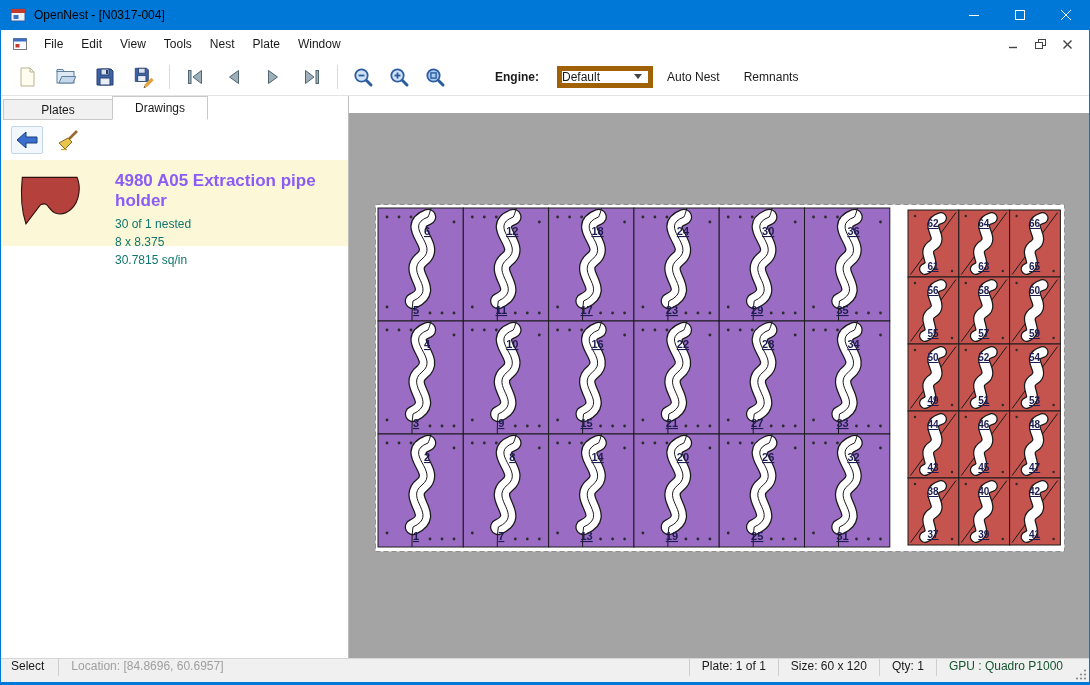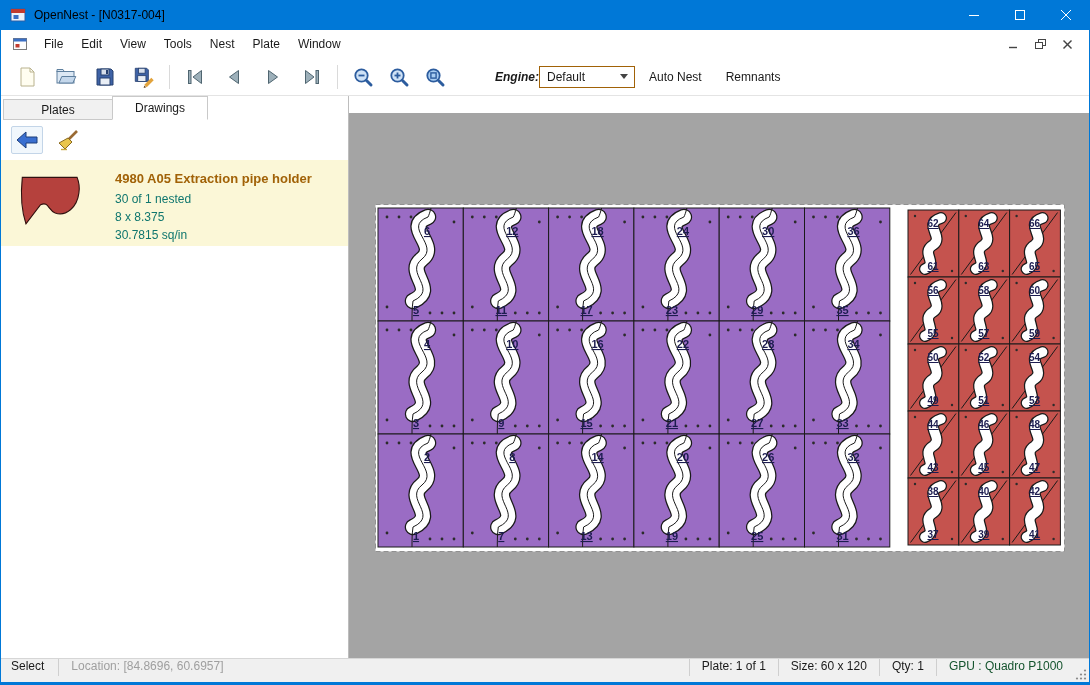--- a/index.html
+++ b/index.html
@@ -24,42 +24,42 @@
   .menu-sysicon { width:16px; height:16px; margin:0 7px 0 5px; display:flex; }
   .menu-item { padding:5px 9px; cursor:default; }
   .mdi-controls { margin-left:auto; display:flex; align-items:center; padding-right:10px; gap:3px; }
   .mdi-btn { width:24px; height:22px; display:flex; align-items:center; justify-content:center; }
 
   
   .toolbar { height:38px; background:#fff; border-bottom:1px solid #e4e4e4; display:flex; align-items:center; padding:0 10px; flex:0 0 auto; }
   .tb-group { display:flex; gap:7px; align-items:center; }
   .tb-btn { width:32px; height:30px; display:flex; align-items:center; justify-content:center; border-radius:3px; }
   .tb-sep { width:1px; height:24px; background:#dadada; margin:0 9px; }
-  .engine-label { font-weight:bold; margin:0 0 0 44px;font-style:italic; }
-  .engine-combo { width:96px; height:22px; border:1px solid #a16207; background:#fff; display:flex; align-items:center; padding-left:7px; }
+  .engine-label { font-weight:bold; margin:0 18px 0 44px; }
+  .engine-combo { width:96px; height:22px; border:5px solid #a16207; background:#fff; display:flex; align-items:center; }
   .engine-combo .caret { margin-left:auto; margin-right:6px; width:0; height:0;
       border-left:4px solid transparent; border-right:4px solid transparent; border-top:5px solid #444; }
   .tb-text-btn { padding:8px 10px; margin-left:4px; }
 
   
   .main { flex:1; display:flex; min-height:0; }
   .sidebar { width:348px; background:#fff; border-right:1px solid #bdbdbd; display:flex; flex-direction:column; flex:0 0 auto; }
   .tabstrip { height:24px; display:flex; align-items:flex-end; padding-left:2px; flex:0 0 auto; }
   .tab { height:21px; display:flex; align-items:center; justify-content:center; width:110px;
          border:1px solid #c9c9c9; background:#f1f1f1; margin-right:-1px; cursor:default; }
   .tab.active { height:24px; background:#fff; border-bottom:1px solid #fff; z-index:2; width:96px; }
   .panel-toolbar { height:40px; display:flex; align-items:center; gap:9px; padding-left:10px; flex:0 0 auto; }
   .pt-btn { width:32px; height:28px; display:flex; align-items:center; justify-content:center;
             border:1px solid #c3d5e8; background:#f1f7fc; border-radius:2px; }
   .pt-btn.flat { border-color:transparent; background:transparent; }
   .drawing-list { flex:1; background:#fff; }
   .drawing-item { background:#fbf7d7; display:flex; padding:10px 8px 10px 14px; height:86px; }
   .thumb { width:88px; height:64px; flex:0 0 auto; display:flex; align-items:center; }
   .meta { margin-left:12px; padding-top:1px; }
-  .meta .dtitle { font-weight:bold; color:#a16207; margin-bottom:4px; font-size:13px; }
+  .meta .dtitle { font-weight:bold; color:#8b5cf6; margin-bottom:4px; font-size:17px; }
   .meta .dline { color:#0f766e; line-height:18px; }
 
   .canvas { flex:1; position:relative; background:#a4a4a4; overflow:hidden; }
   .canvas-topstrip { position:absolute; top:0; left:0; right:0; height:17px; background:#fff; }
   .plate { position:absolute; left:26px; top:108px; width:690px; height:348px; }
 
   
   .statusbar { height:24px; background:#f0f0f0; border-top:1px solid #d6d6d6; display:flex; align-items:flex-start; flex:0 0 auto; }
   .sb-sep { width:1px; height:17px; background:#cfcfcf; }
   .sb-cell { padding:0 12px; white-space:nowrap; }

